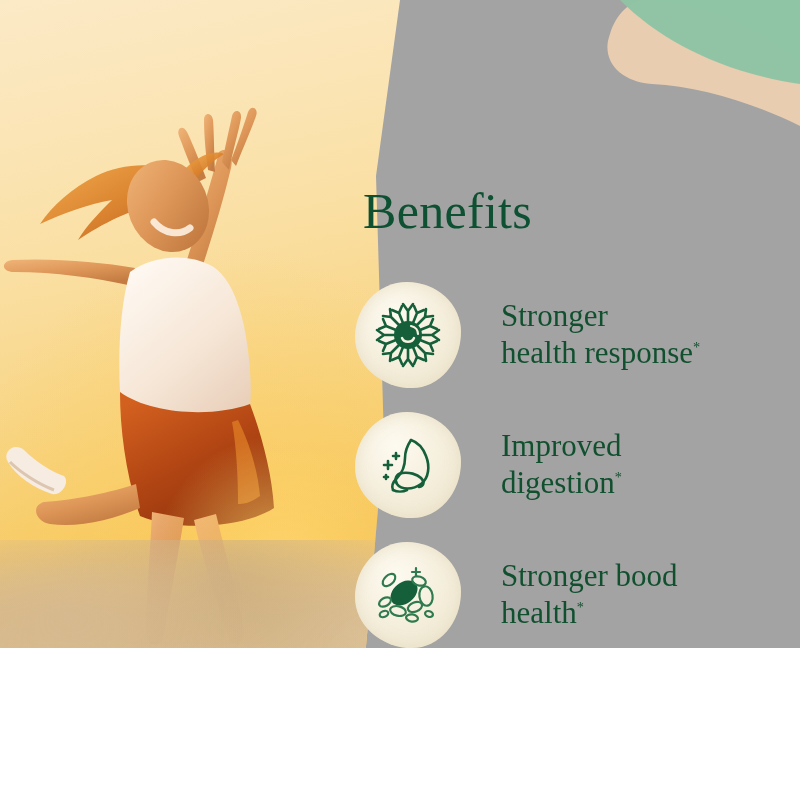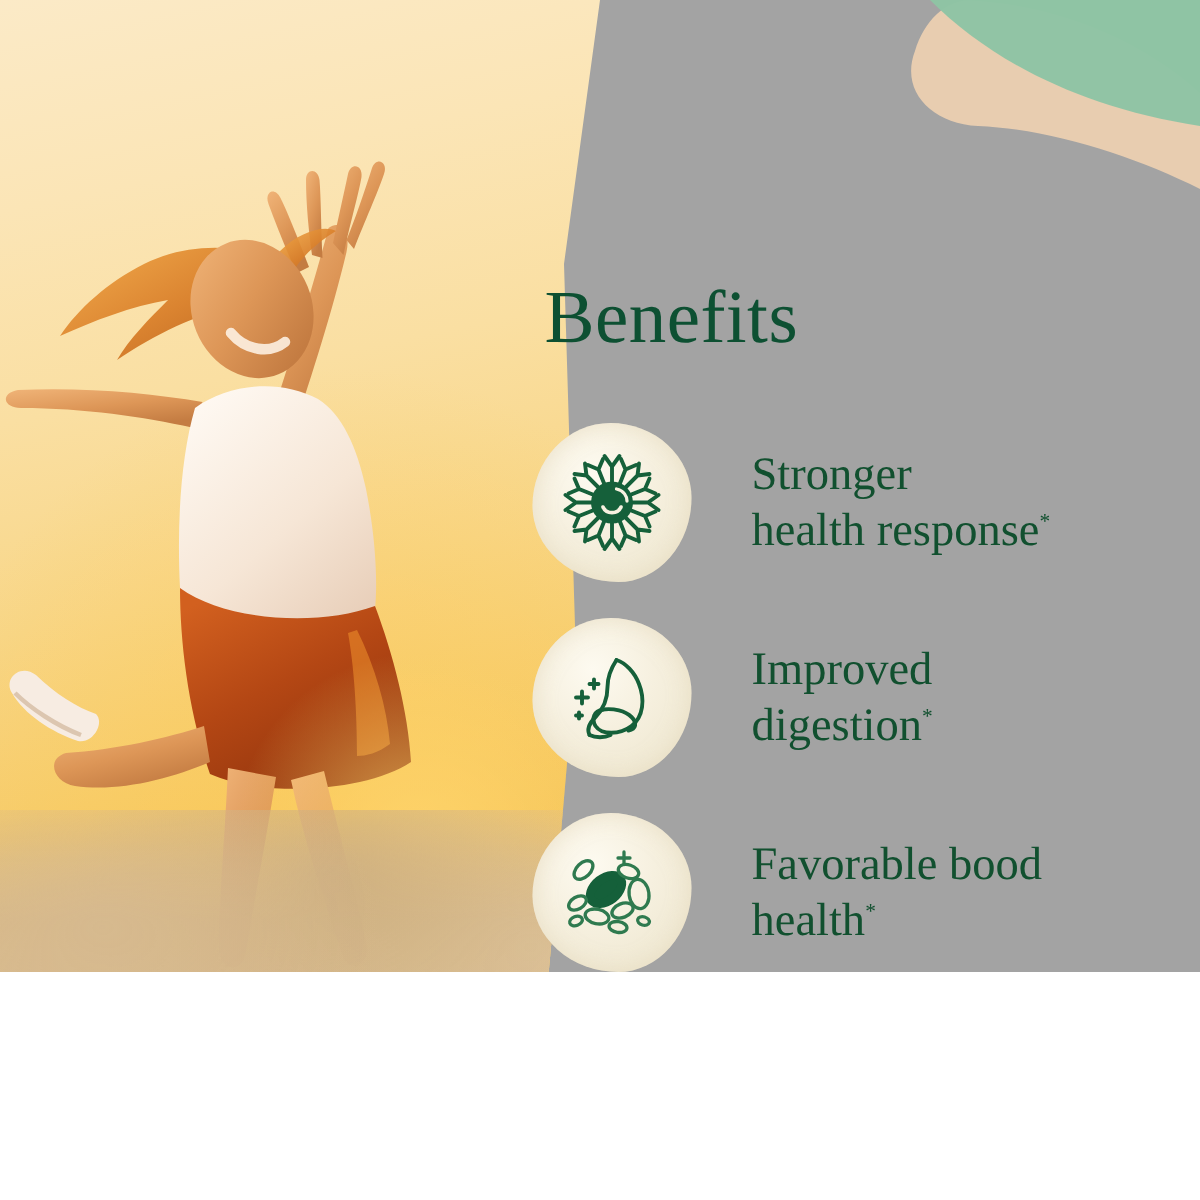--- a/index.html
+++ b/index.html
@@ -359,18 +359,18 @@
           <ellipse cx="14" cy="44" rx="6.4" ry="4" transform="rotate(-30 14 44)"></ellipse>
           <ellipse cx="41" cy="60" rx="6" ry="3.6" transform="rotate(8 41 60)"></ellipse>
           <ellipse cx="13" cy="56" rx="4.4" ry="3" transform="rotate(-20 13 56)"></ellipse>
           <ellipse cx="58" cy="56" rx="4" ry="2.8" transform="rotate(16 58 56)"></ellipse>
 
           <path d="M45 10 L45 18 M41 14 L49 14" stroke-linecap="round"></path>
         </g>
       </svg>
     </div>
     <div class="benefit-text">
-      <span>Favorable bood</span><br>
+      <span>Stronger bood</span><br>
       <span>health</span><sup>*</sup>
     </div>
   </div>
 
 </div>
 
 </body></html>

